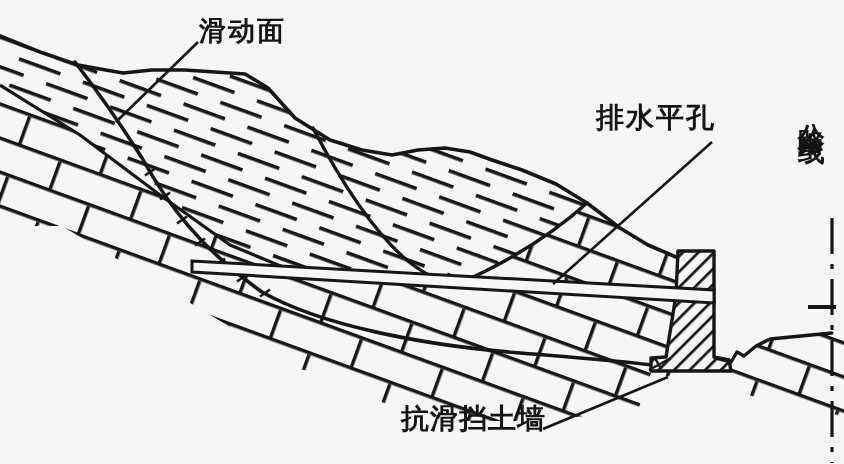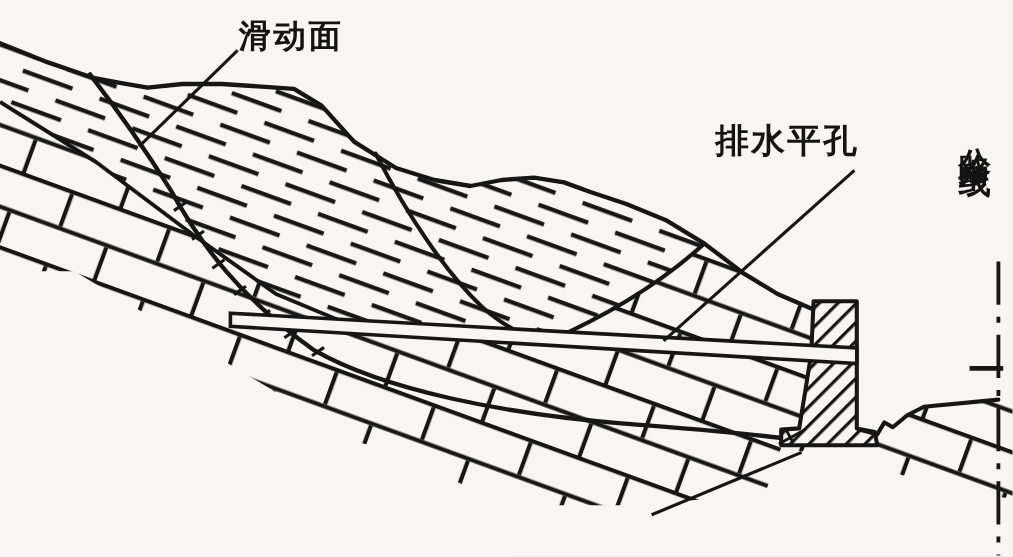--- a/index.html
+++ b/index.html
@@ -90,14 +90,15 @@
     <line x1="832" y1="218" x2="832" y2="463" stroke="#161616" stroke-width="3.2" stroke-dasharray="36 10 5 10"></line>
 
     <line x1="198" y1="42" x2="116" y2="122" stroke="#161616" stroke-width="2.6"></line>
     <line x1="712" y1="142" x2="553" y2="284" stroke="#161616" stroke-width="2.6"></line>
     <line x1="543" y1="429" x2="668" y2="377" stroke="#161616" stroke-width="2.6"></line>
   </svg>
 
   <div class="lbl" id="lbl-slide">滑动面</div>
   <div class="lbl" id="lbl-drain">排水平孔</div>
   <div class="lbl" id="lbl-center">公路中线</div>
+  <div class="lbl" id="lbl-wall">抗滑挡土墙</div>
 
 </div>
 
 </body></html>

